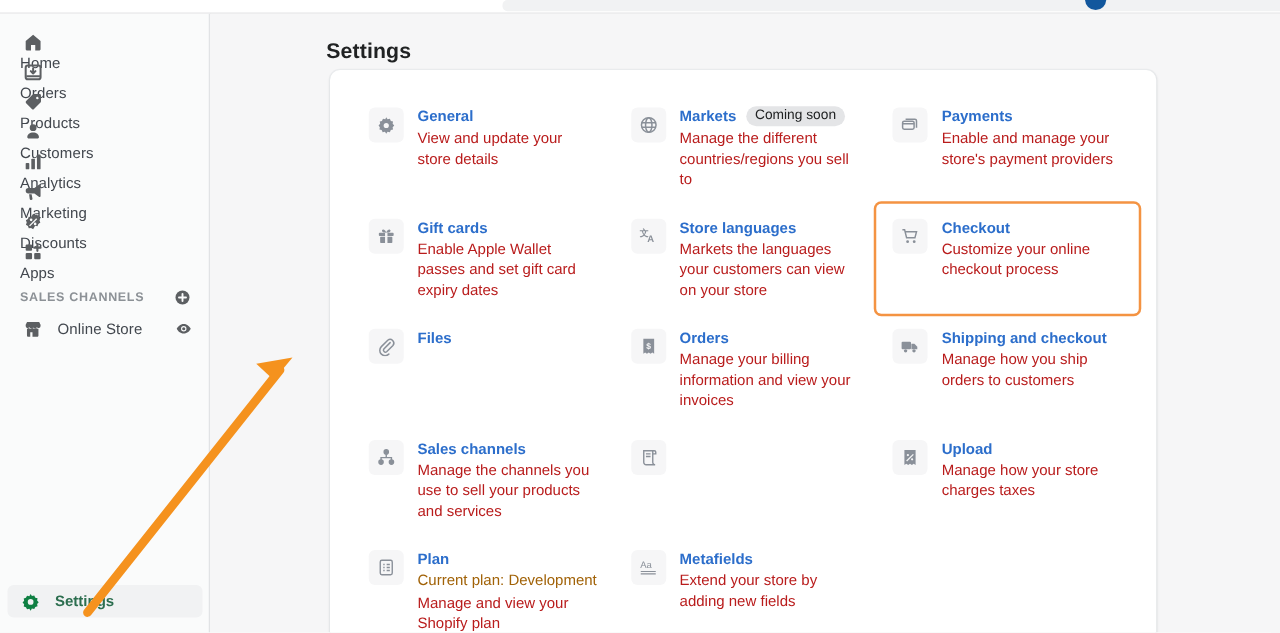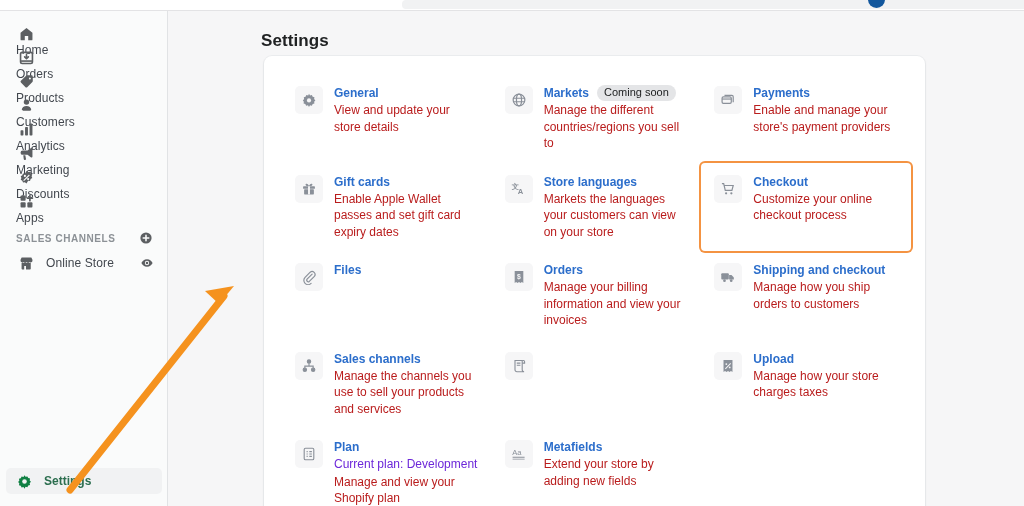--- a/index.html
+++ b/index.html
@@ -97,21 +97,21 @@
   }
   .tile svg { display: block; }
   .cell-body { padding-top: 0px; }
   .cell-title-line { display: flex; align-items: center; flex-wrap: wrap; }
   .cell-title { font-size: 12px; font-weight: bold; color: #2c6ecb; line-height: 16px; }
   .badge {
     margin-left: 8px; font-size: 11px; color: #202223;
     background: #e4e5e7; border-radius: 10px; padding: 1px 7px 2px 7px;
     line-height: 13px; white-space: nowrap;
   }
-  .cell-strong { font-size: 12px; color: #6d28d9; line-height: 16.5px; margin-top: 1px; }
+  .cell-strong { font-size: 12px; color: #a16207; line-height: 16.5px; margin-top: 1px; }
   .cell-desc { font-size: 12px; color: #b91c1c; line-height: 16.5px; margin-top: 1px; max-width: 160px; }
 
   
   .arrow-layer { position: absolute; left: 0; top: 0; width: 1024px; height: 506px; pointer-events: none; }
 </style>
 </head>
 <body>
 
 <div class="screen">
 

